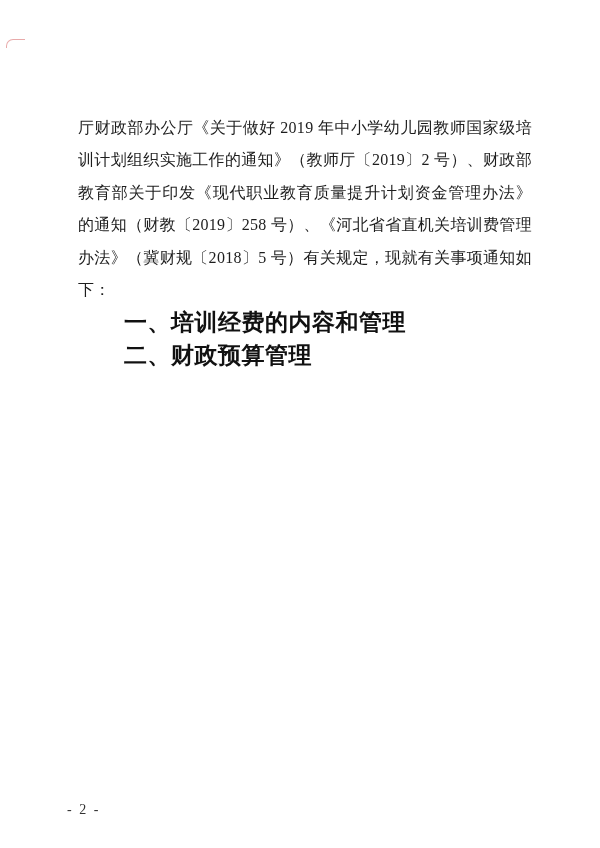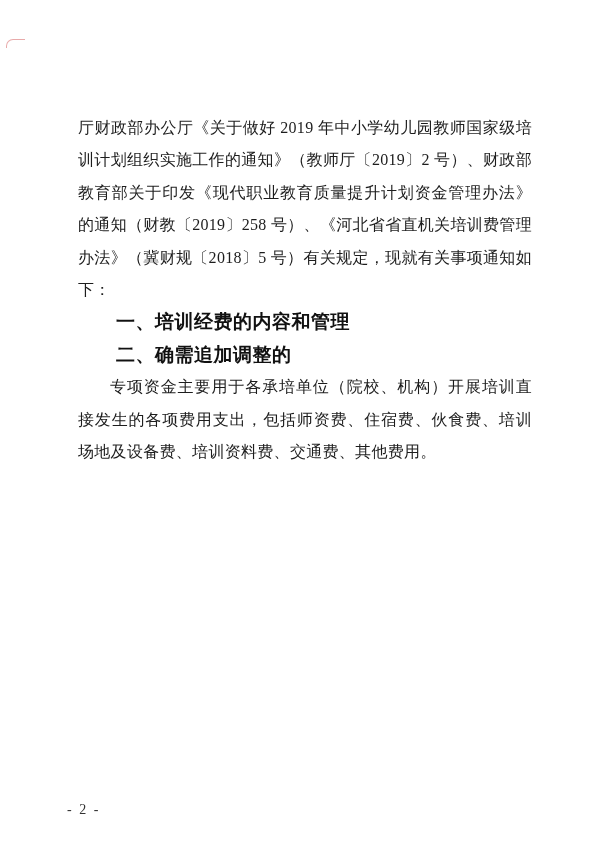--- a/index.html
+++ b/index.html
@@ -33,21 +33,21 @@
     line-height:32.4px;
     text-align:justify;
     text-justify:inter-character;
     letter-spacing:0.3px;
     color:var(--text-color);
   }
   .content p.indent{text-indent:2em;}
   .content p.heading{
     font-family:"Liberation Sans","DejaVu Sans",sans-serif;
     font-weight:700;
-    font-size:19px;
+    font-size:23px;
     text-indent:2em;
     text-align:left;
     letter-spacing:0.5px;
     color:var(--heading-color);
   }
   .page-number{
     position:absolute;left:67px;top:766px;
     font-size:14px;
     letter-spacing:2px;
     color:#333333;
@@ -55,17 +55,16 @@
   }
 </style>
 </head>
 <body>
 
 <div class="page">
   <div class="corner-mark"></div>
   <main class="content">
       <p class="body">厅财政部办公厅《关于做好 2019 年中小学幼儿园教师国家级培训计划组织实施工作的通知》（教师厅〔2019〕2 号）、财政部教育部关于印发《现代职业教育质量提升计划资金管理办法》的通知（财教〔2019〕258 号）、《河北省省直机关培训费管理办法》（冀财规〔2018〕5 号）有关规定，现就有关事项通知如下：</p>
       <p class="heading indent">一、培训经费的内容和管理</p>
-      <p class="heading indent">二、确需追加调整的</p>
-      <p class="body indent">专项资金主要用于各承培单位（院校、机构）开展培训直接发生的各项费用支出，包括师资费、住宿费、伙食费、培训场地及设备费、培训资料费、交通费、其他费用。</p>
+      <p class="heading indent">二、财政预算管理</p>
     </main>
   <div class="page-number">- 2 -</div>
 </div>
 
 </body></html>

